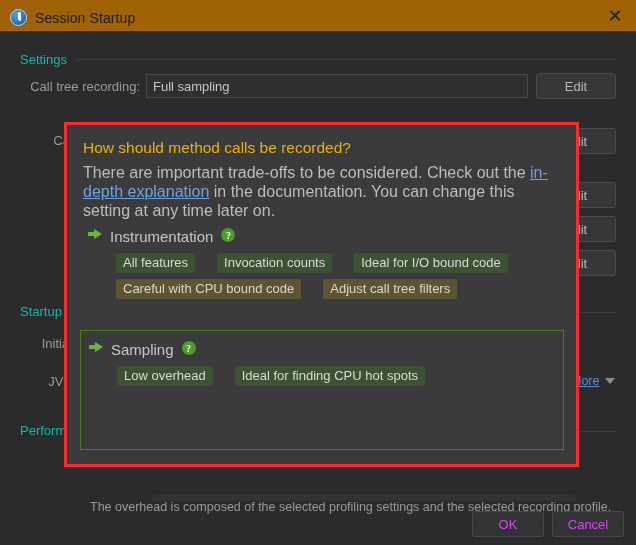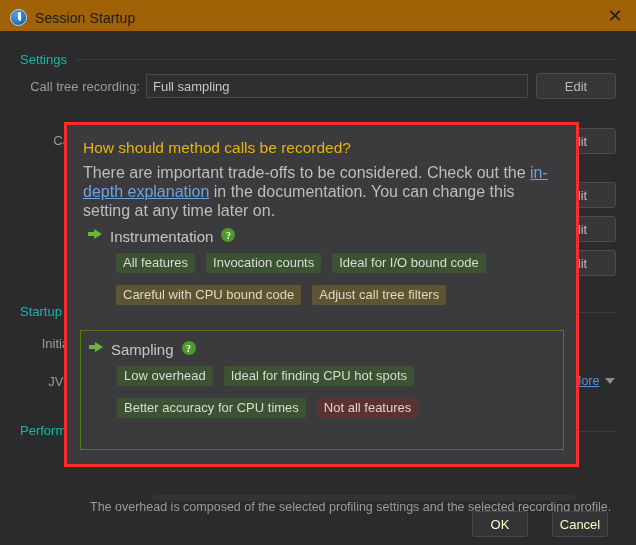--- a/index.html
+++ b/index.html
@@ -135,25 +135,25 @@
   }
 
   .bottom-note {
     position: absolute;
     font-size: 12.5px; color: #9a9a9a;
     white-space: nowrap;
   }
 
   .dlg-btn {
     position: absolute;
-    width: 56px; height: 26px;
+    width: 72px; height: 26px;
     background: #333336;
     border: 1px solid #48484c;
     border-radius: 3px;
-    color: #fef9c3; font-size: 13px;
+    color: #d946ef; font-size: 13px;
     display: flex; align-items: center; justify-content: center;
     cursor: pointer;
   }
 
   .scroll-track {
     position: absolute;
     left: 152px; top: 464px; width: 424px; height: 6px;
     background: #333335; border-radius: 3px;
   }
 
@@ -214,21 +214,21 @@
   }
   .help-icon {
     width: 14px; height: 14px; border-radius: 50%;
     background: #4e9a2f;
     color: #ffffff; font-size: 10px; font-weight: bold;
     display: inline-flex; align-items: center; justify-content: center;
     font-family: "Liberation Serif", serif;
   }
 
   .tag-rows { padding: 8px 0 0 36px; }
-  .tag-row { display: flex; gap: 11px; margin-bottom: 12px; }
+  .tag-row { display: flex; gap: 22px; margin-bottom: 6px; }
   .tag {
     font-size: 13px;
     padding: 2px 7px 3px 7px;
     color: #d6d6d6;
     border-radius: 2px;
     white-space: nowrap;
   }
   .tag.pro  { background: #3b5233; color: #d7ddd3; }
   .tag.warn { background: #5d5431; color: #ddd9c6; }
   .tag.con  { background: #5a3232; color: #e0cfcf; }
@@ -328,23 +328,19 @@
         <div class="section-head">
           <span class="arrow-icon"></span>
           <span class="section-title">Sampling</span>
           <span class="help-icon">?</span>
         </div>
         <div class="tag-rows">
           <div class="tag-row">
             <span class="tag pro">Low overhead</span>
             <span class="tag pro">Ideal for finding CPU hot spots</span>
           </div>
-          <div class="tag-row">
-            <span class="tag pro">Better accuracy for CPU times</span>
-            <span class="tag con">Not all features</span>
-          </div>
         </div>
       </div>
 
     </div>
   </div>
 
 </div>
 
 </body></html>

